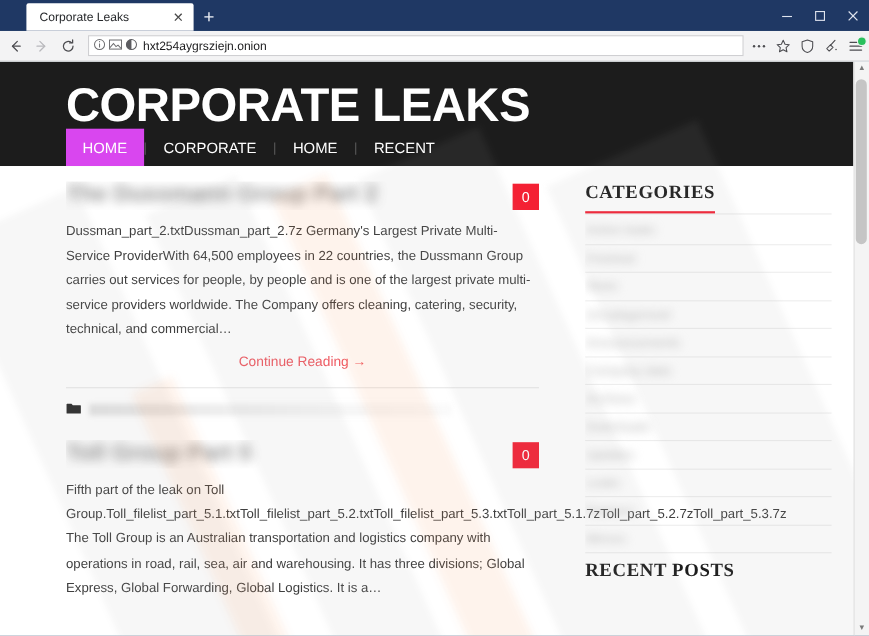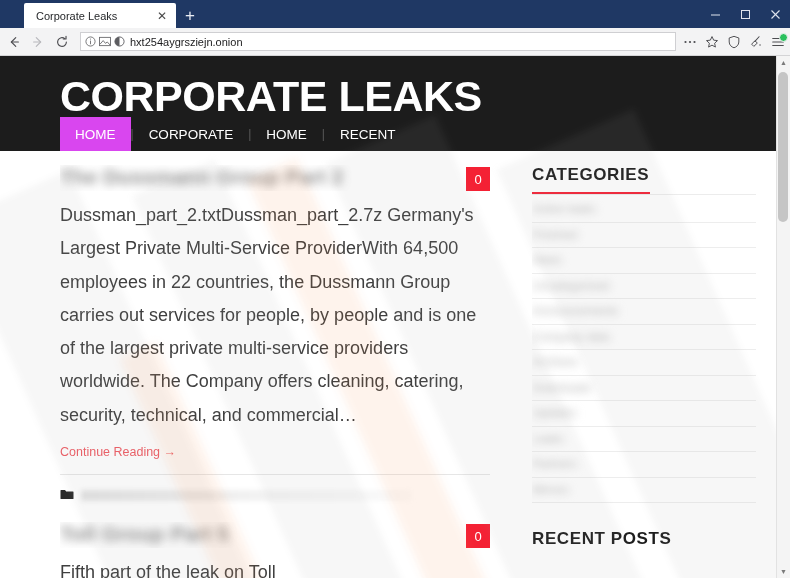--- a/index.html
+++ b/index.html
@@ -302,28 +302,28 @@
     justify-content: center;
     font-family: "Liberation Sans", sans-serif;
   }
   .post-meta {
     font-size: 11.5px;
     color: #9a9a9a;
     margin-bottom: 16px;
     font-family: "Liberation Sans", sans-serif;
   }
   .post-body {
-    font-size: 18px;
+    font-size: 12px;
     color: #3f3f3f;
     line-height: 1.85;
     margin: 0 0 10px 0;
     font-family: "Liberation Sans", sans-serif;
   }
   .continue-row {
-    text-align: left;
+    text-align: center;
     margin-top: 2px;
   }
   .continue-link {
     color: #ef5b63;
     font-size: 12.5px;
     text-decoration: none;
     cursor: pointer;
     font-family: "Liberation Sans", sans-serif;
   }
   .post-footer {
@@ -344,21 +344,21 @@
     max-width: 330px;
   }
 
   
   .widget-title {
     font-size: 17px;
     font-weight: bold;
     color: #1d1d1d;
     letter-spacing: 0.6px;
     margin: 0 0 7px 0;
-    font-family: Liberation Sans, sans-serif;
+    font-family: Liberation Serif, serif;
   }
   .widget-rule {
     height: 2px;
     background: #f42134;
     width: 118px;
     margin-bottom: 0px;
   }
   .widget-rule-wrap {
     border-bottom: 1px solid #ececec;
     margin-bottom: 2px;
@@ -374,21 +374,21 @@
     overflow: hidden;
   }
   .cat-item-blur {
     filter: blur(4.2px);
     color: #b9b9b9;
     font-size: 12px;
     white-space: nowrap;
     font-family: "Liberation Sans", sans-serif;
   }
   .recent-title {
-    margin-top: 26px;
+    margin-top: 6px;
   }
 
   
   .watermark {
     position: absolute;
     inset: 0;
     pointer-events: none;
     overflow: hidden;
     z-index: 5;
   }

